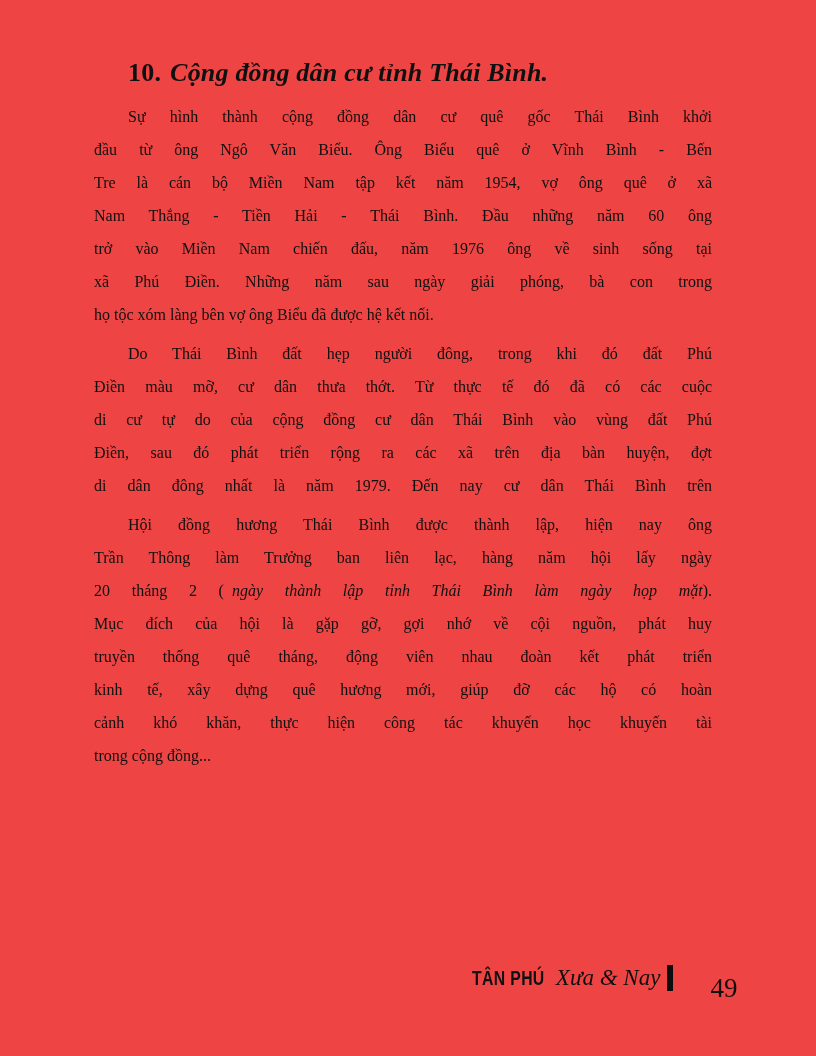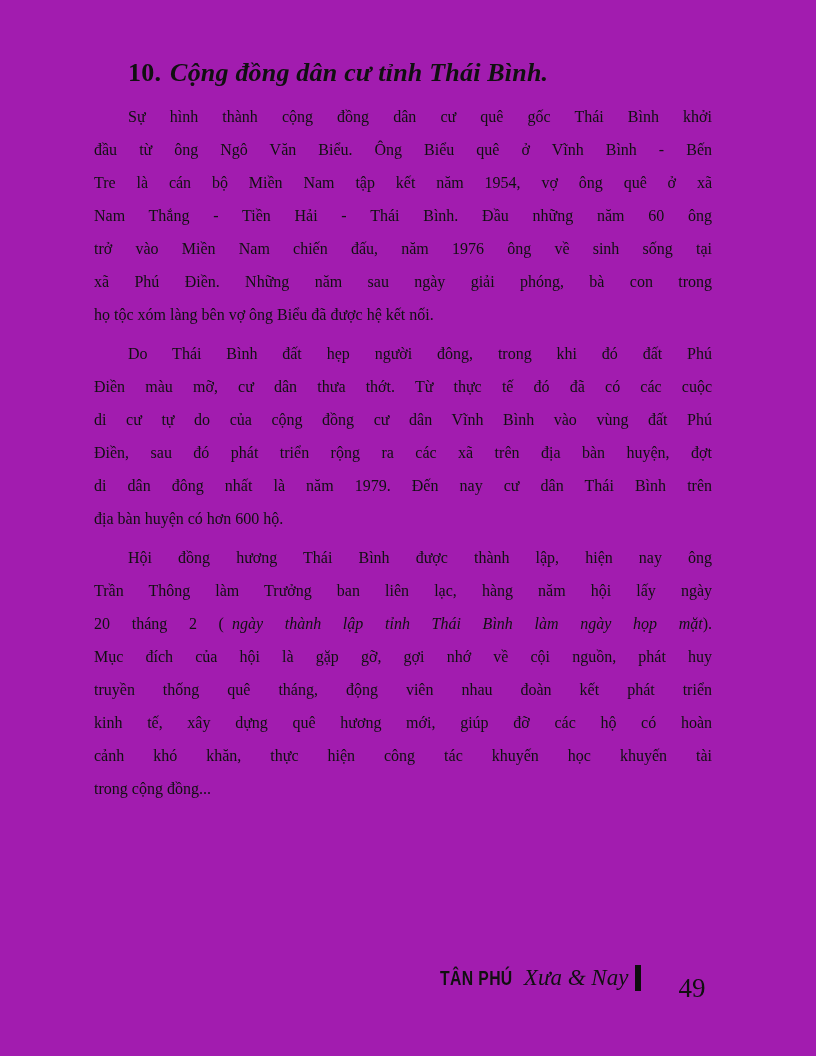--- a/index.html
+++ b/index.html
@@ -5,21 +5,21 @@
   html, body {
     margin: 0;
     padding: 0;
     background: #e8e8e8;
   }
   .page {
     position: relative;
     width: 816px;
     height: 1056px;
     margin: 0 auto;
-    background: #a21caf;
+    background: #ef4444;
     color: #101010;
     font-family: "Liberation Serif", serif;
     overflow: hidden;
   }
   .content {
     position: absolute;
     left: 94px;
     top: 56px;
     width: 618px;
   }
@@ -55,21 +55,21 @@
   .line.last {
     text-align-last: left;
     word-spacing: normal;
   }
   .line .it {
     font-style: italic;
     margin-left: 8px;
   }
   .footer {
     position: absolute;
-    left: 440px;
+    left: 472px;
     top: 963px;
     height: 30px;
     display: flex;
     align-items: center;
   }
   .book-bold {
     font-family: "Liberation Sans", sans-serif;
     font-weight: bold;
     font-size: 21px;
     letter-spacing: 0.5px;
@@ -114,24 +114,23 @@
           <div class="line"><span>đầu từ ông Ngô Văn Biểu. Ông Biểu quê ở Vĩnh Bình - Bến</span></div>
           <div class="line"><span>Tre là cán bộ Miền Nam tập kết năm 1954, vợ ông quê ở xã</span></div>
           <div class="line"><span>Nam Thắng - Tiền Hải - Thái Bình. Đầu những năm 60 ông</span></div>
           <div class="line"><span>trở vào Miền Nam chiến đấu, năm 1976 ông về sinh sống tại</span></div>
           <div class="line"><span>xã Phú Điền. Những năm sau ngày giải phóng, bà con trong</span></div>
           <div class="line last"><span>họ tộc xóm làng bên vợ ông Biểu đã được hệ kết nối.</span></div>
         </div>
         <div class="para">
           <div class="line first"><span>Do Thái Bình đất hẹp người đông, trong khi đó đất Phú</span></div>
           <div class="line"><span>Điền màu mỡ, cư dân thưa thớt. Từ thực tế đó đã có các cuộc</span></div>
-          <div class="line"><span>di cư tự do của cộng đồng cư dân Vĩnh Bình vào vùng đất Phú</span></div>
+          <div class="line"><span>di cư tự do của cộng đồng cư dân Thái Bình vào vùng đất Phú</span></div>
           <div class="line"><span>Điền, sau đó phát triển rộng ra các xã trên địa bàn huyện, đợt</span></div>
           <div class="line"><span>di dân đông nhất là năm 1979. Đến nay cư dân Thái Bình trên</span></div>
-          <div class="line last"><span>địa bàn huyện có hơn 600 hộ.</span></div>
         </div>
         <div class="para">
           <div class="line first"><span>Hội đồng hương Thái Bình được thành lập, hiện nay ông</span></div>
           <div class="line"><span>Trần Thông làm Trưởng ban liên lạc, hàng năm hội lấy ngày</span></div>
           <div class="line"><span>20 tháng 2 (</span><span class="it">ngày thành lập tỉnh Thái Bình làm ngày họp mặt</span><span>).</span></div>
           <div class="line"><span>Mục đích của hội là gặp gỡ, gợi nhớ về cội nguồn, phát huy</span></div>
           <div class="line"><span>truyền thống quê tháng, động viên nhau đoàn kết phát triển</span></div>
           <div class="line"><span>kinh tế, xây dựng quê hương mới, giúp đỡ các hộ có hoàn</span></div>
           <div class="line"><span>cảnh khó khăn, thực hiện công tác khuyến học khuyến tài</span></div>
           <div class="line last"><span>trong cộng đồng...</span></div>

